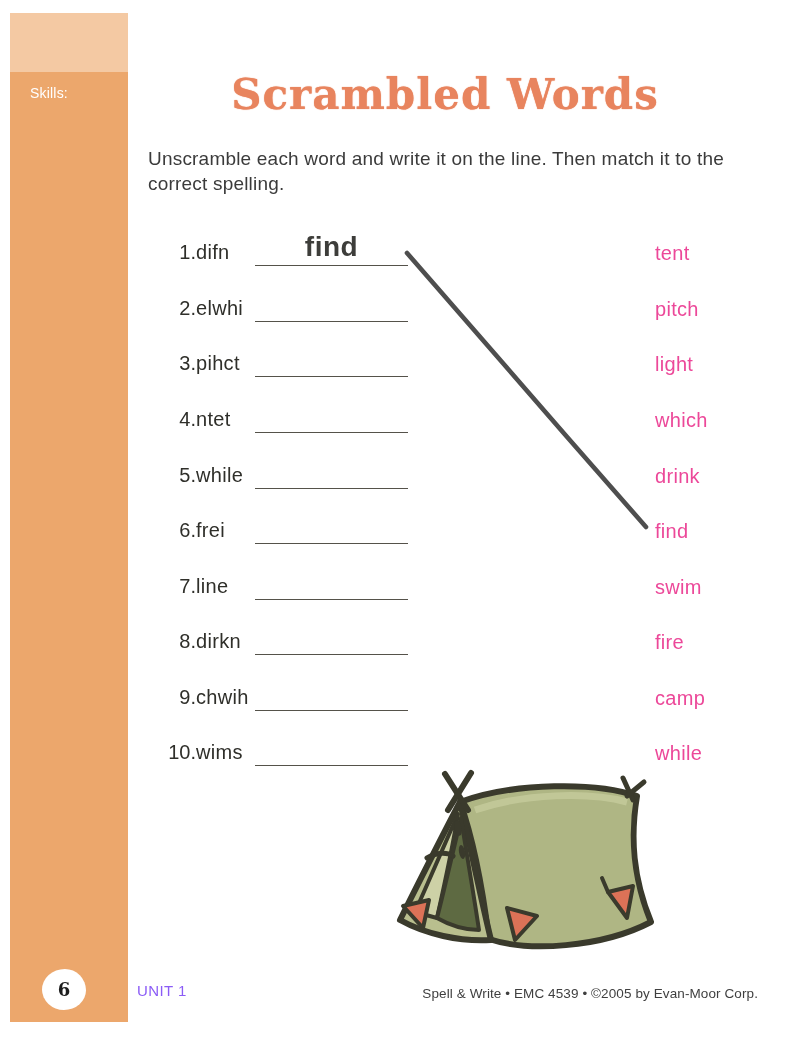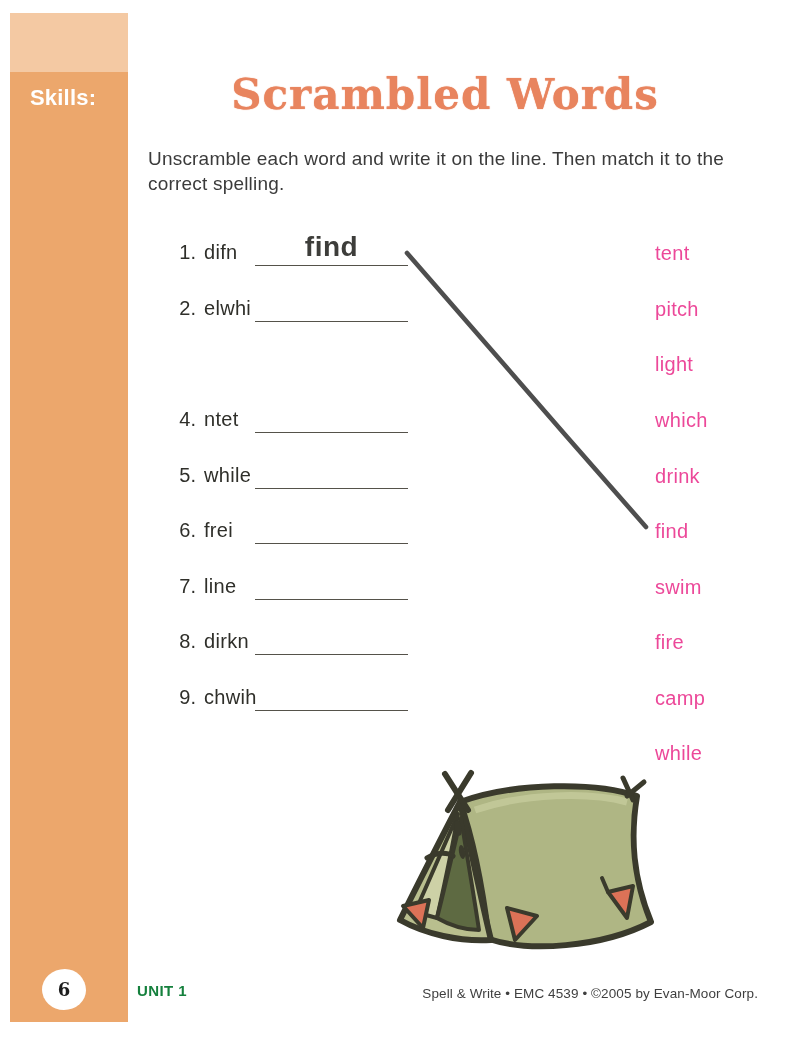--- a/index.html
+++ b/index.html
@@ -14,21 +14,21 @@
   #sidebar{
     position:absolute;left:10px;top:13px;width:118px;height:1009px;
     background:#ECA76C;
   }
   #sidebar .topstrip{
     position:absolute;left:0;top:0;width:118px;height:59px;
     background:#F4C9A3;
   }
   #sidebar .skills-heading{
     position:absolute;left:20px;top:72px;
-    color:#ffffff;font-size:22px;font-weight:bold;letter-spacing:.2px;
+    color:#ffffff;font-size:14px;font-weight:normal;letter-spacing:.2px;
   }
   #sidebar .skills-text{
     position:absolute;left:20px;top:102px;width:92px;
     color:#3A352F;font-size:13.5px;line-height:1.26;
   }
   
   #title{
     position:absolute;left:150px;top:70px;width:590px;
     text-align:center;
     font-family:"DejaVu Serif","Liberation Serif",serif;
@@ -41,21 +41,21 @@
     font-size:19px;line-height:1.32;color:#3B3B3B;
     letter-spacing:.2px;
   }
   
   .row{position:absolute;left:150px;width:500px;height:30px;}
   .row .num{
     display:inline-block;width:46px;text-align:right;
     font-size:20px;color:#2F2F2A;
   }
   .row .scram{
-    margin-left:8px;font-size:20px;color:#2F2F2A;letter-spacing:.3px;
+    margin-left:0;font-size:20px;color:#2F2F2A;letter-spacing:.3px;
   }
   .row .line{
     position:absolute;left:105px;top:-14px;width:153px;height:38px;
     border-bottom:1.6px solid #55524A;
     text-align:center;
   }
   .row .answer{
     display:inline-block;
     font-size:28px;font-weight:bold;color:#3D3D3A;
     letter-spacing:.5px;line-height:38px;
@@ -72,21 +72,21 @@
   
   #page-circle{
     position:absolute;left:42px;top:969px;width:44px;height:41px;
     background:#ffffff;border-radius:52% 48% 50% 50%/50% 52% 48% 50%;
     display:flex;align-items:center;justify-content:center;
     font-family:"DejaVu Serif","Liberation Serif",serif;
     font-size:18px;font-weight:bold;color:#1d1d1d;
   }
   #unit-label{
     position:absolute;left:137px;top:982px;
-    font-size:15px;font-weight:bold;color:#15803d;letter-spacing:.4px;
+    font-size:15px;font-weight:normal;color:#8b5cf6;letter-spacing:.4px;
   }
   #credits{
     position:absolute;right:36px;top:986px;
     font-size:13.5px;color:#3F3F3F;letter-spacing:.1px;text-align:right;
   }
 </style>
 </head>
 <body>
 
 <div id="page">
@@ -100,20 +100,24 @@
   <div id="title">Scrambled Words</div>
 
   <div class="row" style="top:241px">
     <span class="num">1.</span><span class="scram">difn</span>
     <span class="line"><span class="answer">find</span></span>
   </div>
   <div class="row" style="top:297px">
     <span class="num">2.</span><span class="scram">elwhi</span>
     <span class="line"><span class="answer"></span></span>
   </div>
+  <div class="row" style="top:352px">
+    <span class="num">3.</span><span class="scram">pihct</span>
+    <span class="line"><span class="answer"></span></span>
+  </div>
   <div class="row" style="top:408px">
     <span class="num">4.</span><span class="scram">ntet</span>
     <span class="line"><span class="answer"></span></span>
   </div>
   <div class="row" style="top:464px">
     <span class="num">5.</span><span class="scram">while</span>
     <span class="line"><span class="answer"></span></span>
   </div>
   <div class="row" style="top:519px">
     <span class="num">6.</span><span class="scram">frei</span>
@@ -122,20 +126,24 @@
   <div class="row" style="top:575px">
     <span class="num">7.</span><span class="scram">line</span>
     <span class="line"><span class="answer"></span></span>
   </div>
   <div class="row" style="top:630px">
     <span class="num">8.</span><span class="scram">dirkn</span>
     <span class="line"><span class="answer"></span></span>
   </div>
   <div class="row" style="top:686px">
     <span class="num">9.</span><span class="scram">chwih</span>
+    <span class="line"><span class="answer"></span></span>
+  </div>
+  <div class="row" style="top:741px">
+    <span class="num">10.</span><span class="scram">wims</span>
     <span class="line"><span class="answer"></span></span>
   </div>
 
   <div class="bank-word" style="top:242px">tent</div>
   <div class="bank-word" style="top:298px">pitch</div>
   <div class="bank-word" style="top:353px">light</div>
   <div class="bank-word" style="top:409px">which</div>
   <div class="bank-word" style="top:465px">drink</div>
   <div class="bank-word" style="top:520px">find</div>
   <div class="bank-word" style="top:576px">swim</div>

